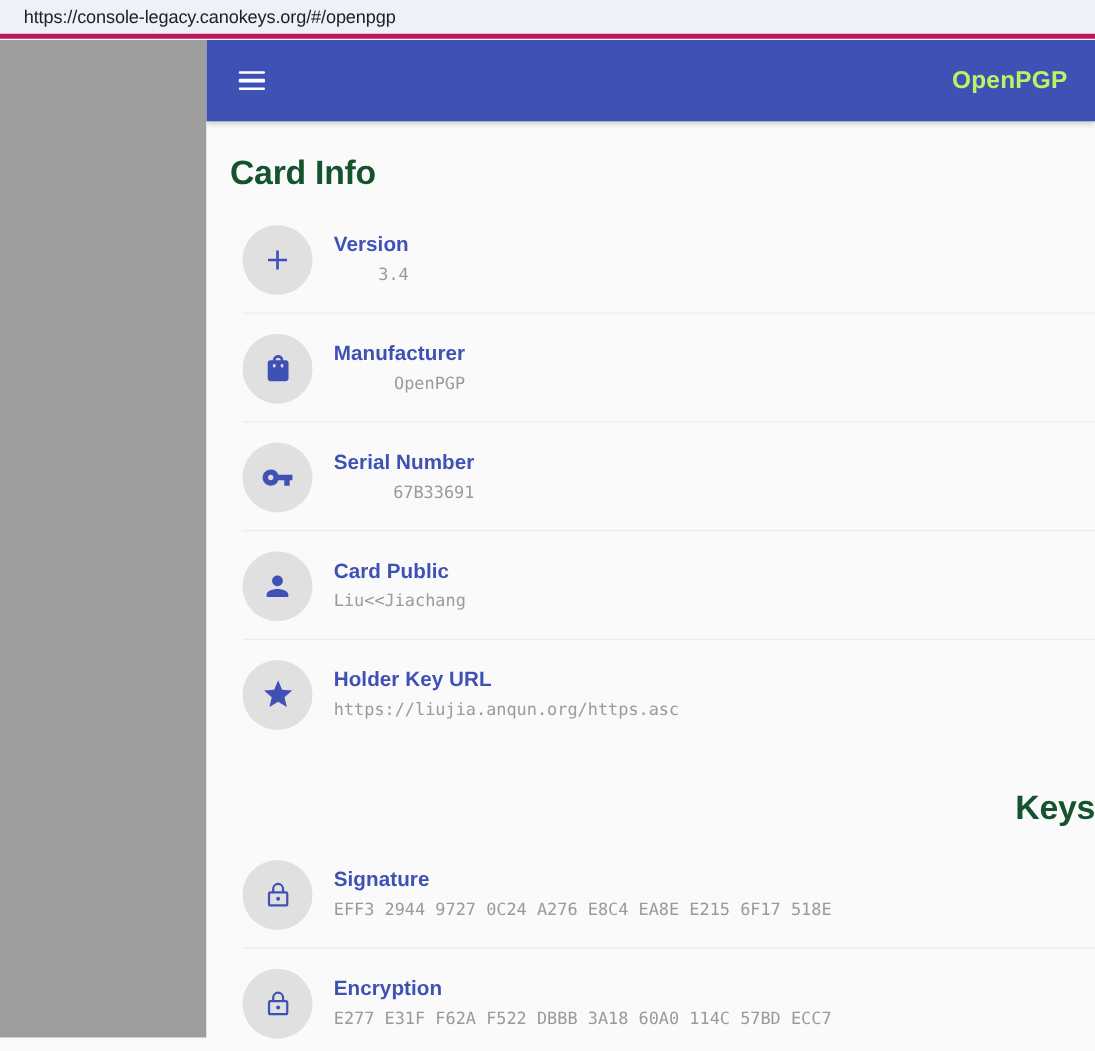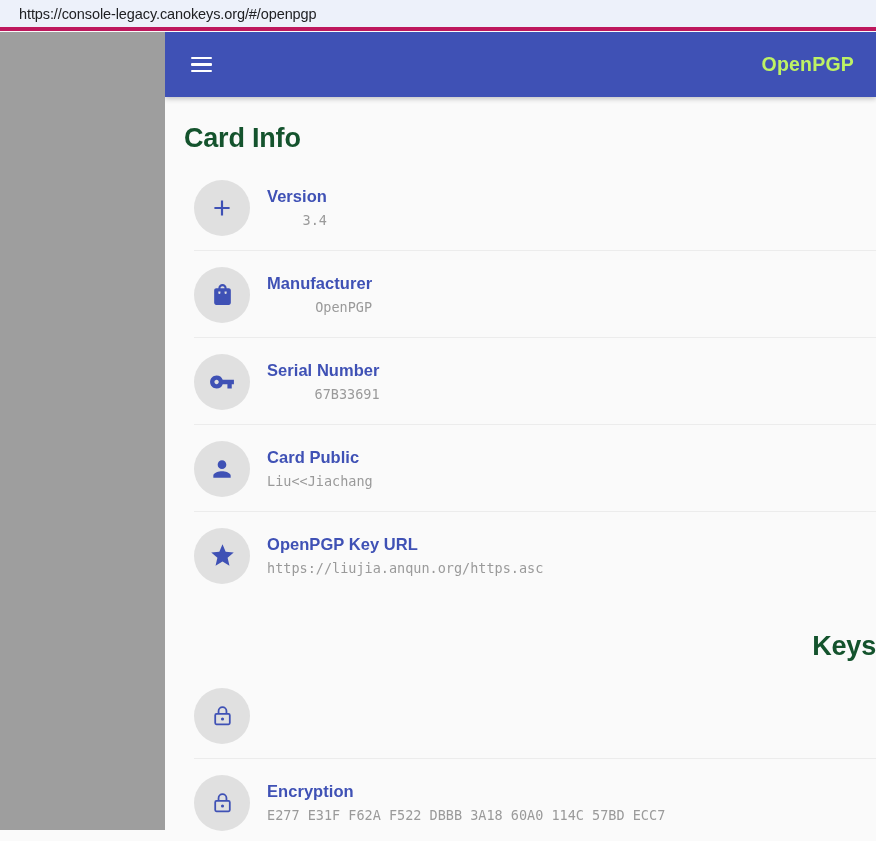--- a/index.html
+++ b/index.html
@@ -246,39 +246,43 @@
           </div>
         </div>
 
         <div class="row last">
           <div class="avatar">
             <svg width="27" height="27" viewBox="0 0 24 24" fill="#3f51b5" aria-hidden="true">
               <path d="M12 17.27L18.18 21l-1.64-7.03L22 9.24l-7.19-.61L12 2 9.19 8.63 2 9.24l5.46 4.73L5.82 21z"></path>
             </svg>
           </div>
           <div class="row-text">
-            <div class="row-label">OpenPGP Key URL</div>
+            <div class="row-label">Holder Key URL</div>
             <div class="row-value">https://liujia.anqun.org/https.asc</div>
           </div>
         </div>
 
       </div>
 
       <div class="section-title keys">Keys</div>
 
       <div class="list">
 
         <div class="row">
           <div class="avatar">
             <svg width="25" height="25" viewBox="0 0 24 24" fill="none" stroke="#3f51b5" stroke-width="1.7" aria-hidden="true">
               <rect x="5" y="10.5" width="14" height="10" rx="1.2"></rect>
               <path d="M8.2 10.5V7.8a3.8 3.8 0 0 1 7.6 0v2.7"></path>
               <circle cx="12" cy="15.3" r="1.5" fill="#3f51b5" stroke="none"></circle>
             </svg>
           </div>
+          <div class="row-text">
+            <div class="row-label">Signature</div>
+            <div class="row-value">EFF3 2944 9727 0C24 A276 E8C4 EA8E E215 6F17 518E</div>
+          </div>
         </div>
 
         <div class="row">
           <div class="avatar">
             <svg width="25" height="25" viewBox="0 0 24 24" fill="none" stroke="#3f51b5" stroke-width="1.7" aria-hidden="true">
               <rect x="5" y="10.5" width="14" height="10" rx="1.2"></rect>
               <path d="M8.2 10.5V7.8a3.8 3.8 0 0 1 7.6 0v2.7"></path>
               <circle cx="12" cy="15.3" r="1.5" fill="#3f51b5" stroke="none"></circle>
             </svg>
           </div>

